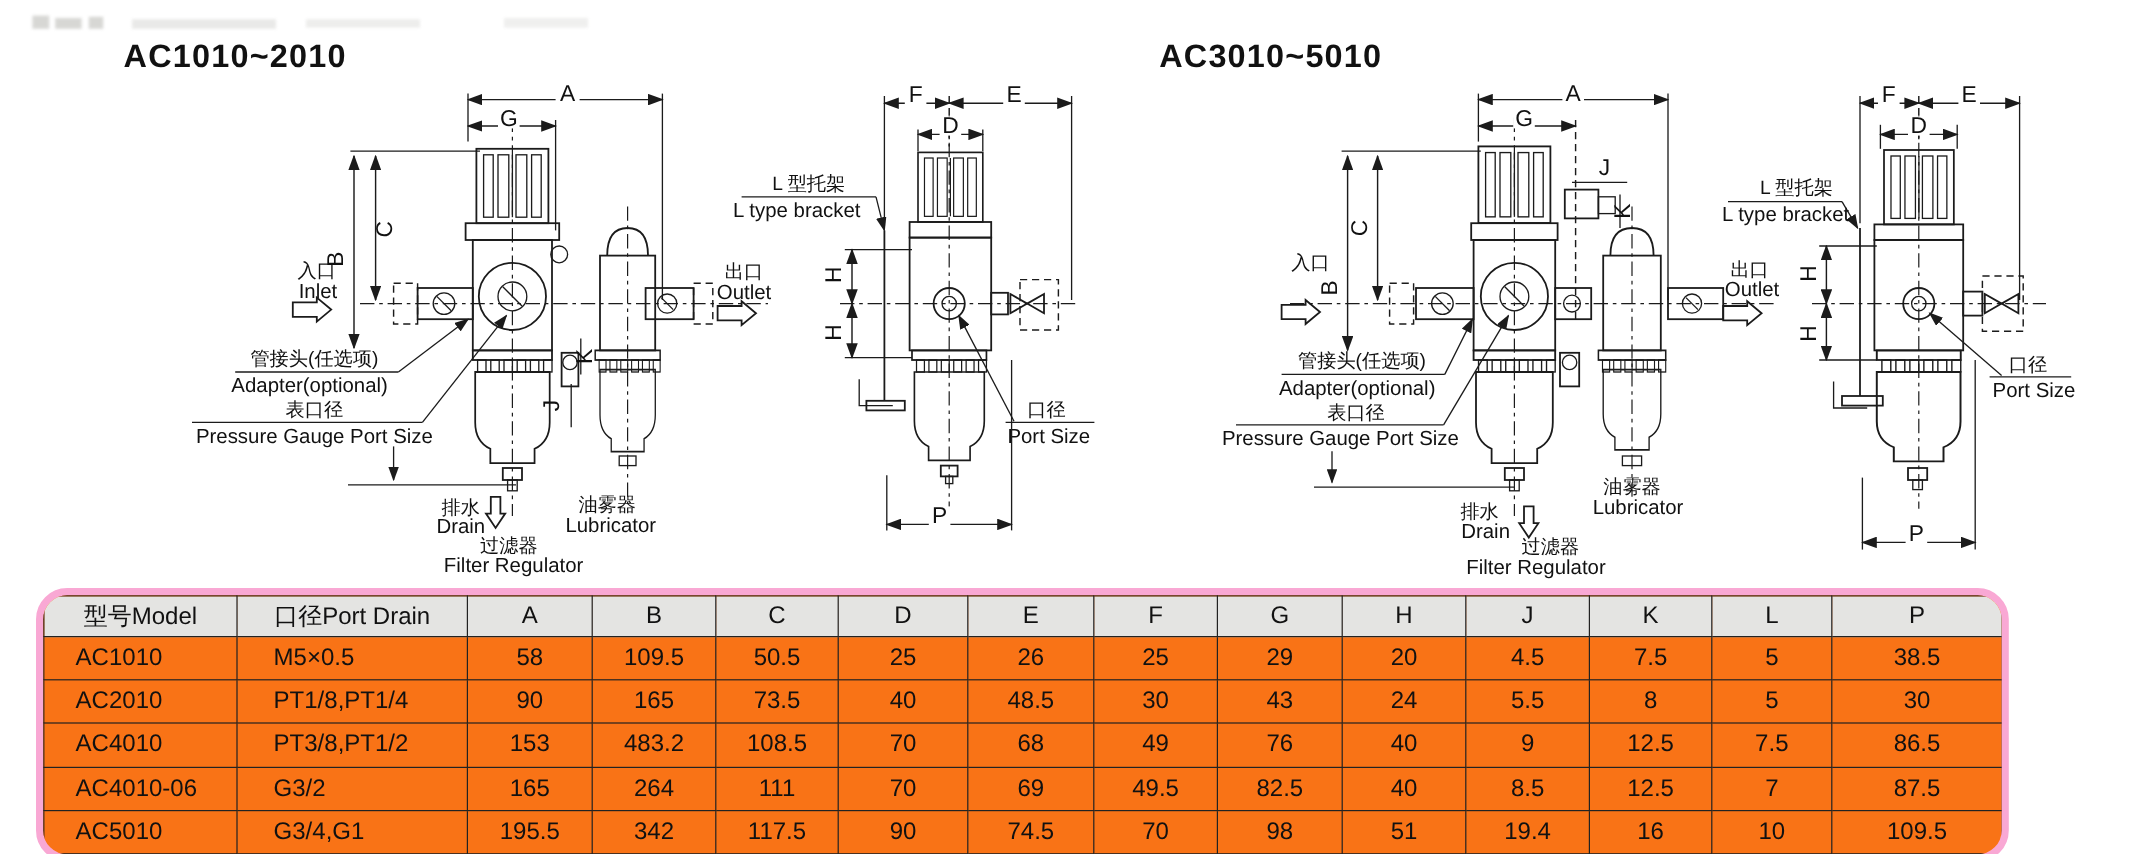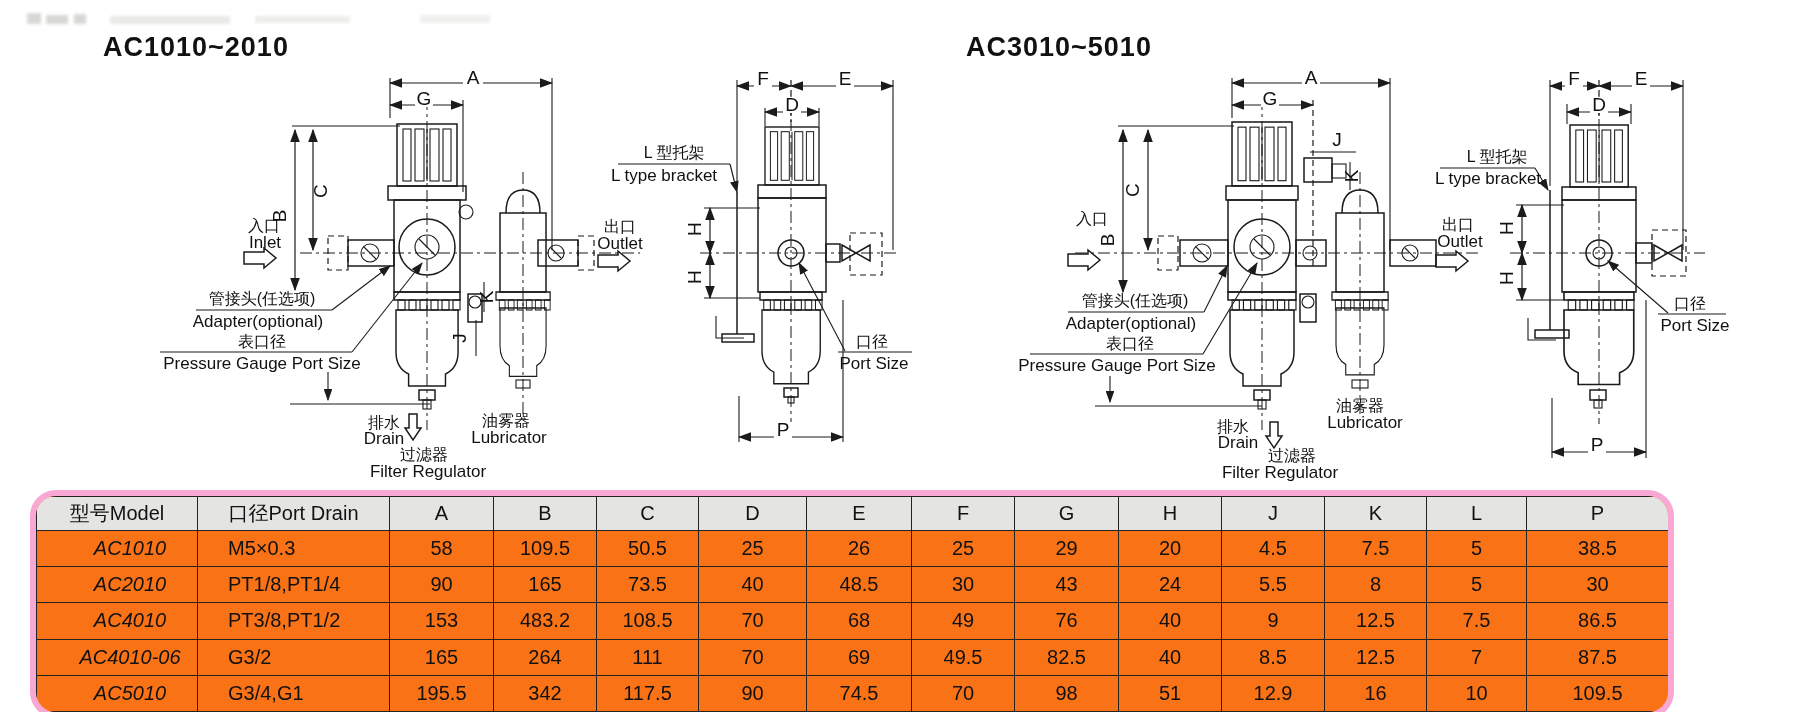--- a/index.html
+++ b/index.html
@@ -16,21 +16,21 @@
   .t-cn{font-size:16px;text-anchor:middle;}
   .t-en{font-size:17px;text-anchor:middle;}
   .wbg{fill:#fff;stroke:none;}
   .smudge{fill:#a8a8a2;}
   .tablewrap{position:absolute;left:30px;top:490px;width:1632px;height:216px;
              border:6px solid #f9a8d4;border-radius:26px;overflow:hidden;background:#f97316;}
   table.dims{border-collapse:collapse;width:100%;height:100%;table-layout:fixed;}
   table.dims th, table.dims td{border:1.3px solid #222;font-size:20px;color:#111;
              text-align:center;padding:0;white-space:nowrap;}
   table.dims th{background:#e4e4e2;font-weight:400;height:33px;}
-  table.dims td.lft{text-align:center;padding-left:26px;font-style:italic;}
+  table.dims td.lft{text-align:left;padding-left:26px;}
   table.dims td.lft2{text-align:left;padding-left:30px;}
 </style>
 </head>
 <body>
 
 <div class="page">
 
 <svg width="1796" height="490" viewBox="0 0 1796 490">
   <defs>
     <marker id="ahe" markerWidth="11" markerHeight="8" refX="10" refY="4" orient="auto">
@@ -401,21 +401,21 @@
       <th>F</th>
       <th>G</th>
       <th>H</th>
       <th>J</th>
       <th>K</th>
       <th>L</th>
       <th>P</th>
     </tr>
     <tr>
       <td class="lft">AC1010</td>
-      <td class="lft2">M5×0.3</td>
+      <td class="lft2">M5×0.5</td>
       <td>58</td>
       <td>109.5</td>
       <td>50.5</td>
       <td>25</td>
       <td>26</td>
       <td>25</td>
       <td>29</td>
       <td>20</td>
       <td>4.5</td>
       <td>7.5</td>
@@ -474,21 +474,21 @@
       <td class="lft">AC5010</td>
       <td class="lft2">G3/4,G1</td>
       <td>195.5</td>
       <td>342</td>
       <td>117.5</td>
       <td>90</td>
       <td>74.5</td>
       <td>70</td>
       <td>98</td>
       <td>51</td>
-      <td>12.9</td>
+      <td>19.4</td>
       <td>16</td>
       <td>10</td>
       <td>109.5</td>
     </tr>
   </tbody>
       </table>
 </div>
 
 </div>
 

